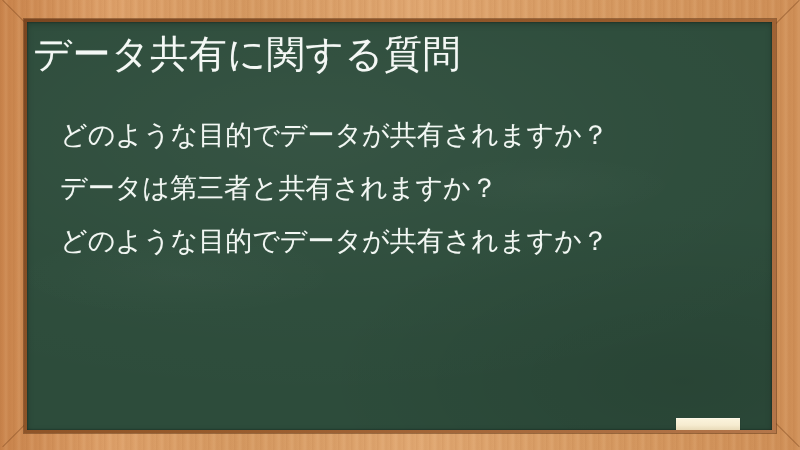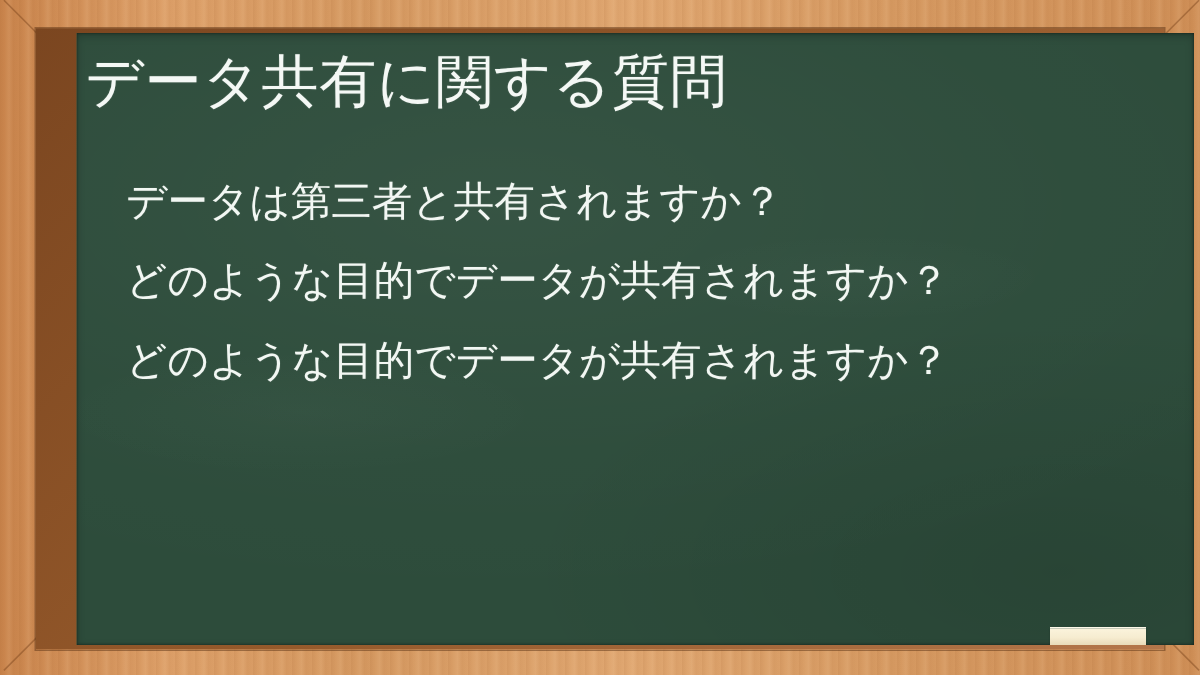--- a/index.html
+++ b/index.html
@@ -92,21 +92,20 @@
         rgba(255, 255, 255, 0.012) 42%,
         rgba(0, 0, 0, 0.00) 70%),
       radial-gradient(ellipse 70% 60% at 88% 88%,
         rgba(0, 0, 0, 0.10) 0%,
         rgba(0, 0, 0, 0.00) 70%),
       #2d4c3b;
     box-shadow:
       inset 0 0 2px rgba(0, 0, 0, 0.55),
       inset 0 2px 6px rgba(0, 0, 0, 0.22);
     overflow: hidden;
-    margin-left: 24px;
   }
 
   
   .board::before {
     content: "";
     position: absolute;
     inset: 0;
     background:
       radial-gradient(ellipse 30% 14% at 20% 62%, rgba(230,240,232,0.025), rgba(0,0,0,0) 75%),
       radial-gradient(ellipse 24% 10% at 70% 40%, rgba(230,240,232,0.02), rgba(0,0,0,0) 75%);
@@ -164,21 +163,21 @@
   <div class="miter bl"></div>
   <div class="miter br"></div>
 
   <div class="bevel"></div>
 
   <div class="board">
 
     <div class="board-title">データ共有に関する質問</div>
 
     <div class="board-lines">
+      <div class="board-line">どのような目的でデータが共有されますか？</div>
       <div class="board-line">データは第三者と共有されますか？</div>
-      <div class="board-line">どのような目的でデータが共有されますか？</div>
       <div class="board-line">どのような目的でデータが共有されますか？</div>
     </div>
 
     <div class="eraser"></div>
 
   </div>
 </div>
 
 </body></html>

